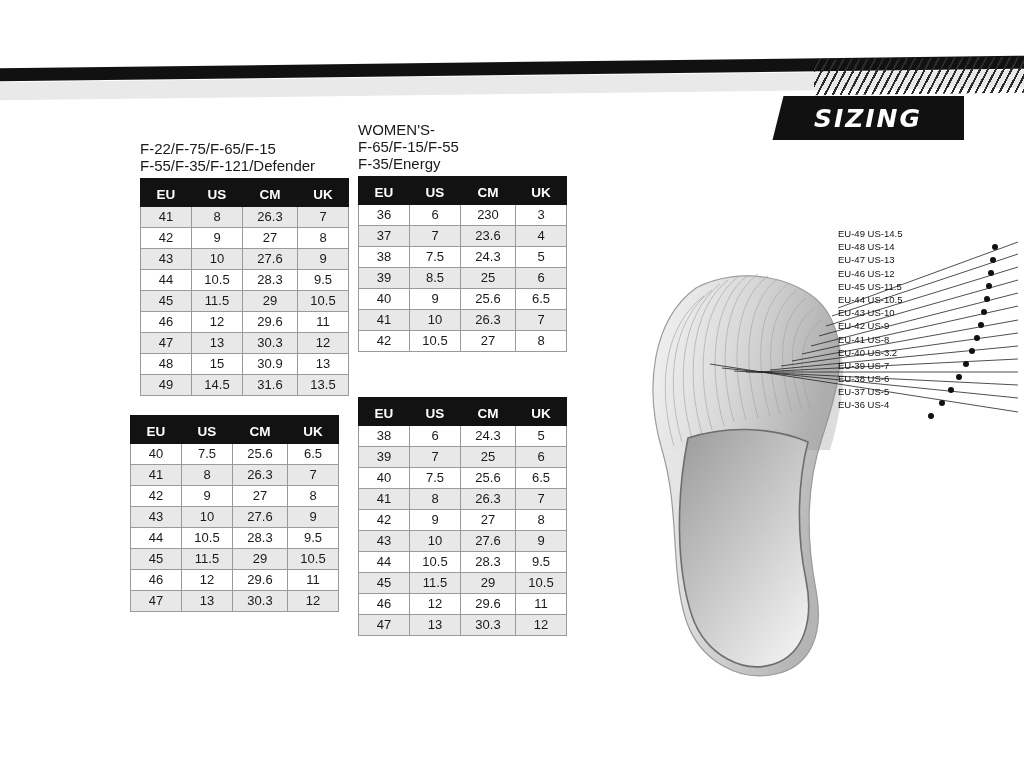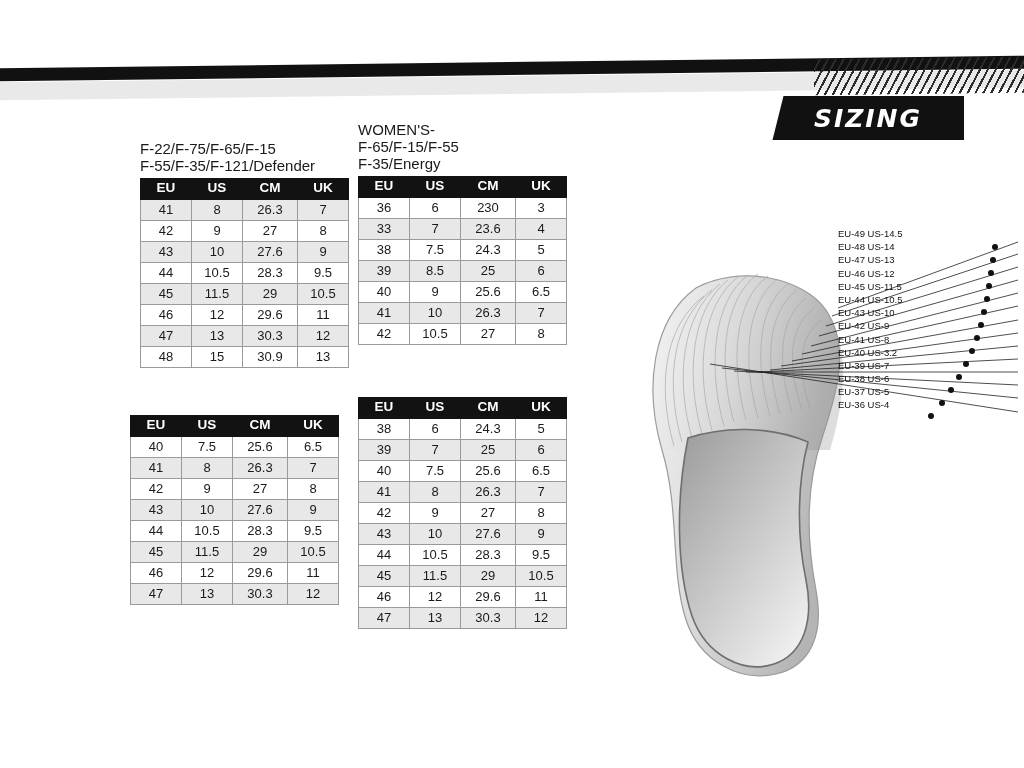--- a/index.html
+++ b/index.html
@@ -84,21 +84,21 @@
   }
   table.size {
     border-collapse: collapse;
     font-size: 13px;
   }
   table.size th {
     background: #121212;
     color: #ffffff;
     font-weight: bold;
     font-size: 13.5px;
-    padding: 1px 0 4px 0;
+    padding: 8px 0 4px 0;
     border: 1px solid #121212;
     text-align: center;
   }
   table.size td {
     border: 1px solid #9a9a9a;
     text-align: center;
     padding: 2px 0 3px 0;
     font-size: 13px;
     background: #ffffff;
   }
@@ -201,20 +201,26 @@
         <td>13</td>
         <td>30.3</td>
         <td>12</td>
       </tr>
       <tr>
         <td>48</td>
         <td>15</td>
         <td>30.9</td>
         <td>13</td>
       </tr>
+      <tr class="alt">
+        <td>49</td>
+        <td>14.5</td>
+        <td>31.6</td>
+        <td>13.5</td>
+      </tr>
     </tbody>
   </table>
 </div>
 
 <div class="table-block" style="left:358px; top:121px;">
   <div class="tbl-title">WOMEN'S-
 F-65/F-15/F-55
 F-35/Energy</div>
   <table class="size w-a">
     <thead>
@@ -226,21 +232,21 @@
       </tr>
     </thead>
     <tbody>
       <tr>
         <td>36</td>
         <td>6</td>
         <td>230</td>
         <td>3</td>
       </tr>
       <tr class="alt">
-        <td>33</td>
+        <td>37</td>
         <td>7</td>
         <td>23.6</td>
         <td>4</td>
       </tr>
       <tr>
         <td>38</td>
         <td>7.5</td>
         <td>24.3</td>
         <td>5</td>
       </tr>

